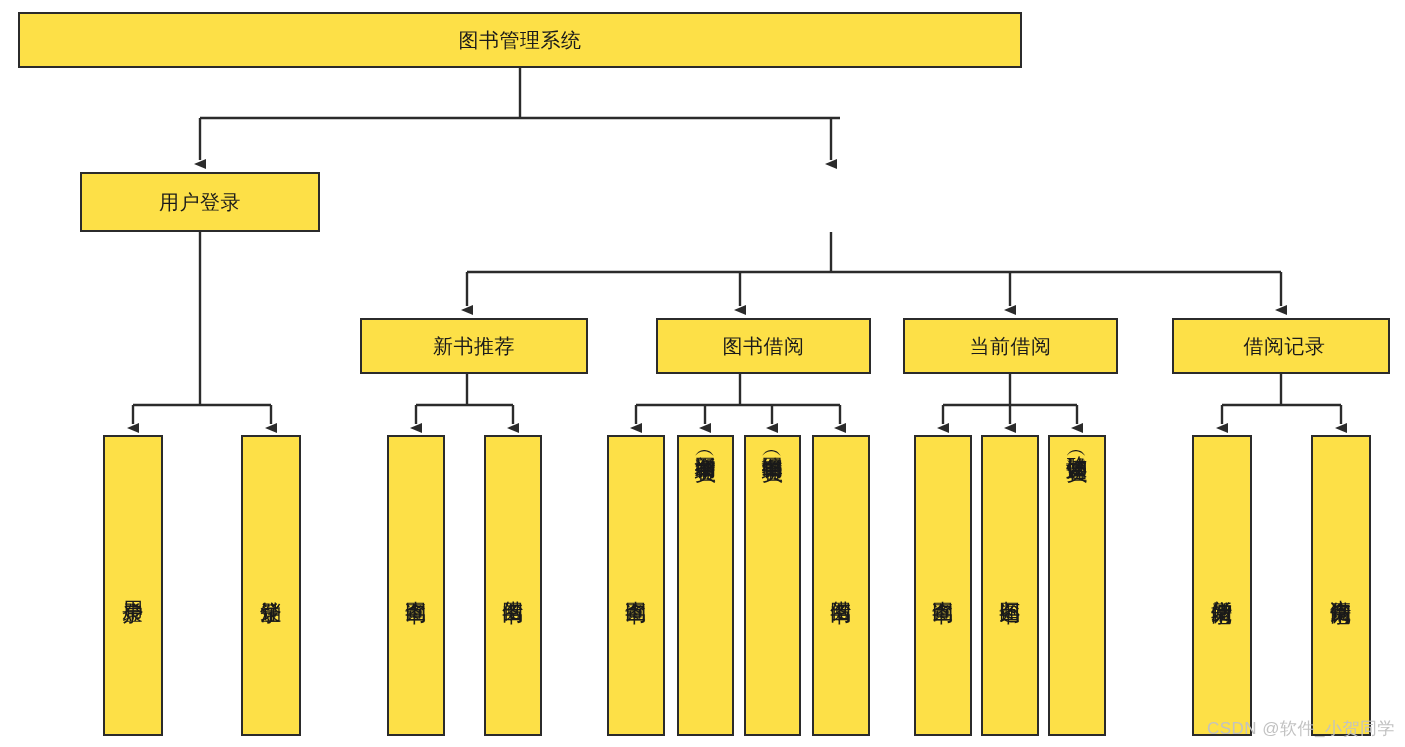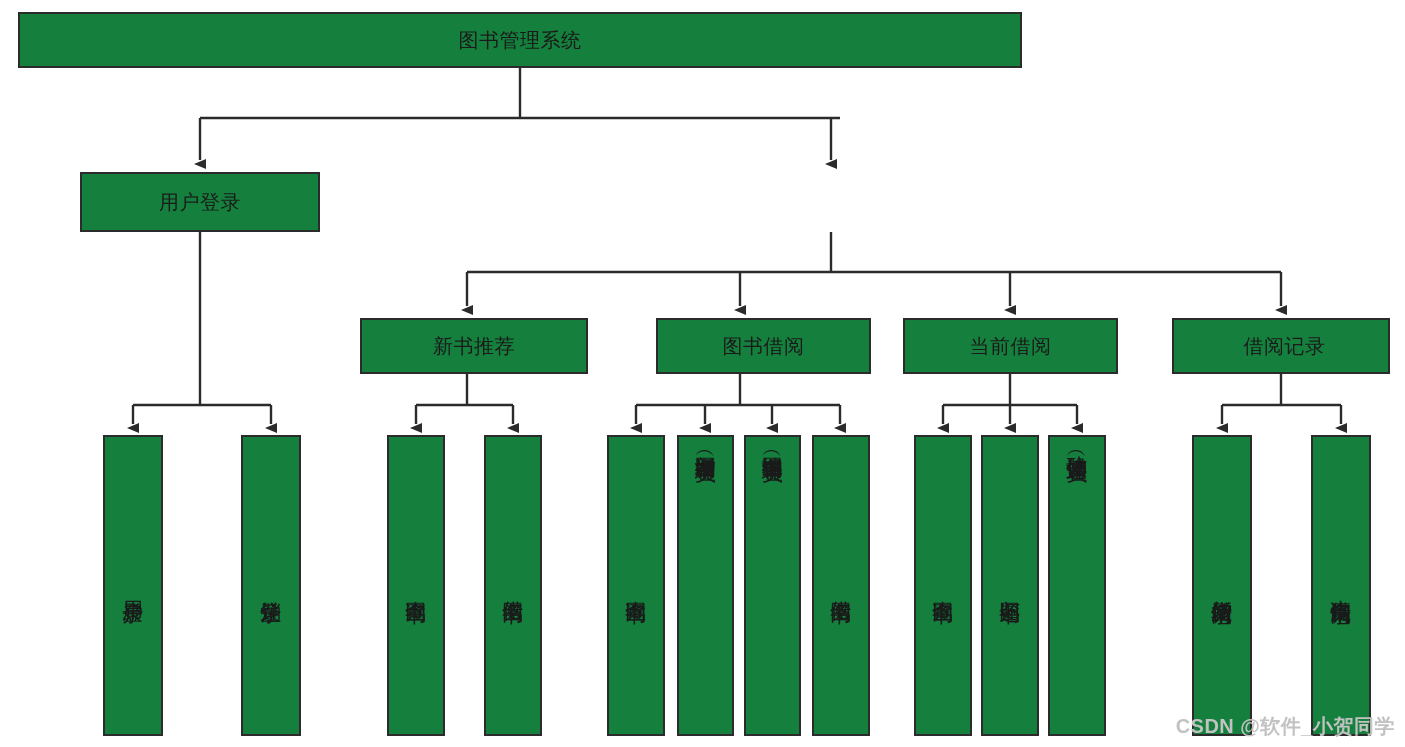--- a/index.html
+++ b/index.html
@@ -20,21 +20,21 @@
     left: 0;
     top: 0;
     width: 1405px;
     height: 747px;
     pointer-events: none;
   }
   .node {
     position: absolute;
     box-sizing: border-box;
     border: 2px solid #2b2b2b;
-    background: #15803d;
+    background: #fde047;
     color: #1a1a1a;
     display: flex;
     align-items: center;
     justify-content: center;
     z-index: 2;
   }
   .node.horiz {
     font-size: 20px;
     line-height: 1.1;
     letter-spacing: 0.5px;
@@ -53,26 +53,25 @@
     white-space: nowrap;
   }
   .node.vert.centered {
     align-items: center;
     padding-top: 0;
   }
   #watermark {
     position: absolute;
     right: 10px;
     bottom: 7px;
-    font-size: 20px;
+    font-size: 17px;
     color: #c2c2c2;
     letter-spacing: 0.5px;
     z-index: 3;
     white-space: nowrap;
-    font-weight: bold;
   }
 </style>
 </head>
 <body>
 
 <div id="canvas">
 
   <svg id="svg-layer" viewBox="0 0 1405 747">
     <defs>
       <marker id="arrow" markerWidth="10" markerHeight="12" refX="1" refY="6" orient="auto" markerUnits="userSpaceOnUse">

